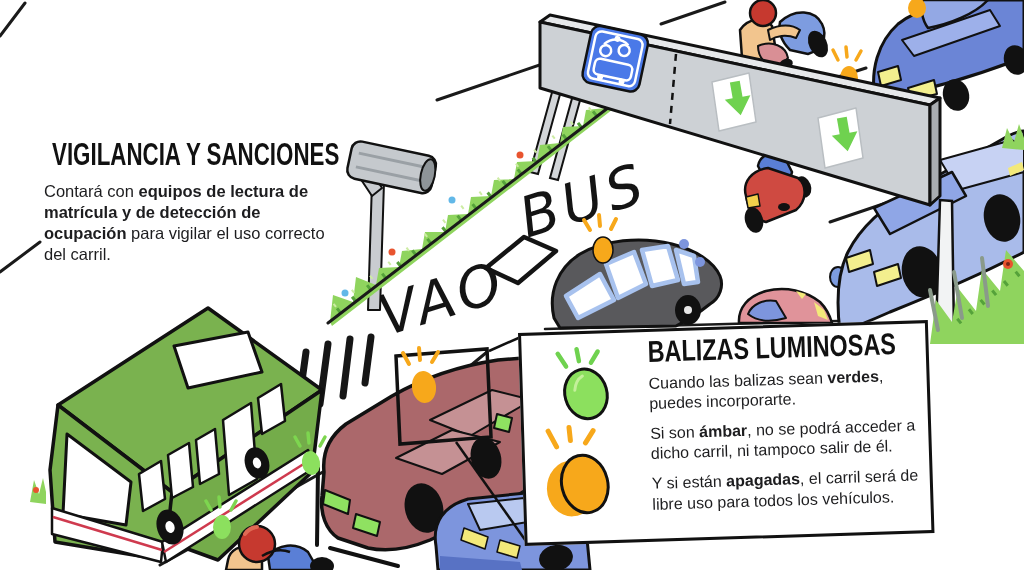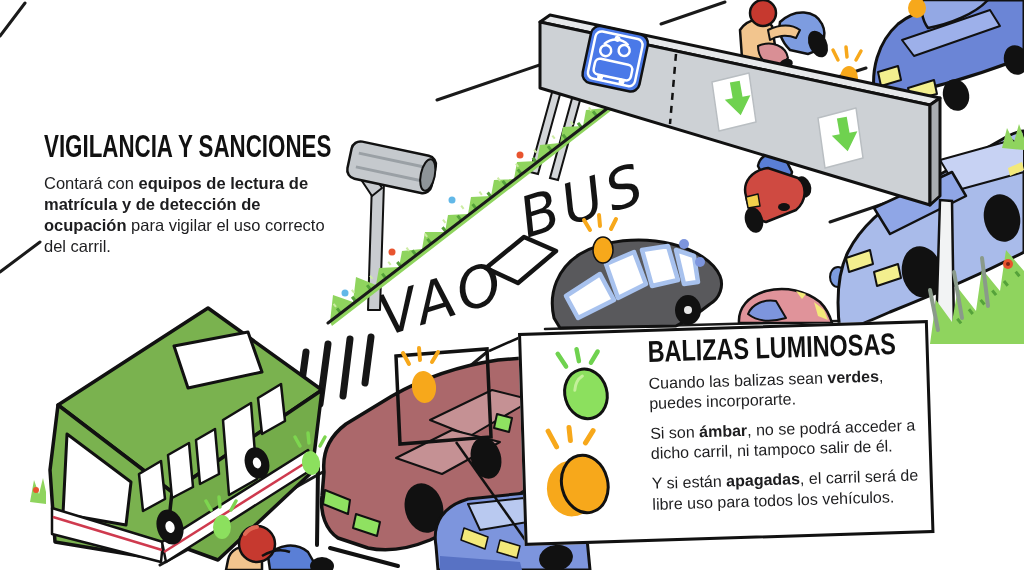--- a/index.html
+++ b/index.html
@@ -2,21 +2,21 @@
 <html><head>
 <meta charset="utf-8">
 <style>
   html,body{margin:0;padding:0;}
   body{width:1024px;height:570px;position:relative;overflow:hidden;background:#ffffff;
        font-family:"Liberation Sans",sans-serif;}
   #scene{position:absolute;inset:0;z-index:1;}
   .vigilancia{position:absolute;left:44px;top:131px;width:300px;z-index:5;color:#111;}
   .ctitle{display:inline-block;white-space:nowrap;font-weight:bold;transform:scaleX(0.72);
           transform-origin:0 0;letter-spacing:0px;}
-  .vigilancia h1{margin:0;font-size:31px;line-height:1.05;}
+  .vigilancia h1{margin:8px;font-size:31px;line-height:1.05;}
   .vigilancia p{margin:9px 0 8px;font-size:16.5px;line-height:1.28;width:288px;color:#1d1d1f;}
   .b{font-weight:bold;}
   .balizas-box{position:absolute;left:518px;top:333px;width:410px;height:213px;background:#fff;
                border:3.5px solid #111;box-sizing:border-box;transform:rotate(-1.8deg);
                transform-origin:0 0;z-index:10;}
   .bz-icon{position:absolute;}
   .bz-green{left:30px;top:12px;}
   .bz-amber{left:16px;top:90px;}
   .bz-text{position:absolute;left:126px;top:4px;width:270px;color:#111;}
   .bz-text h2{margin:0 0 6px;font-size:30px;line-height:1.05;}

